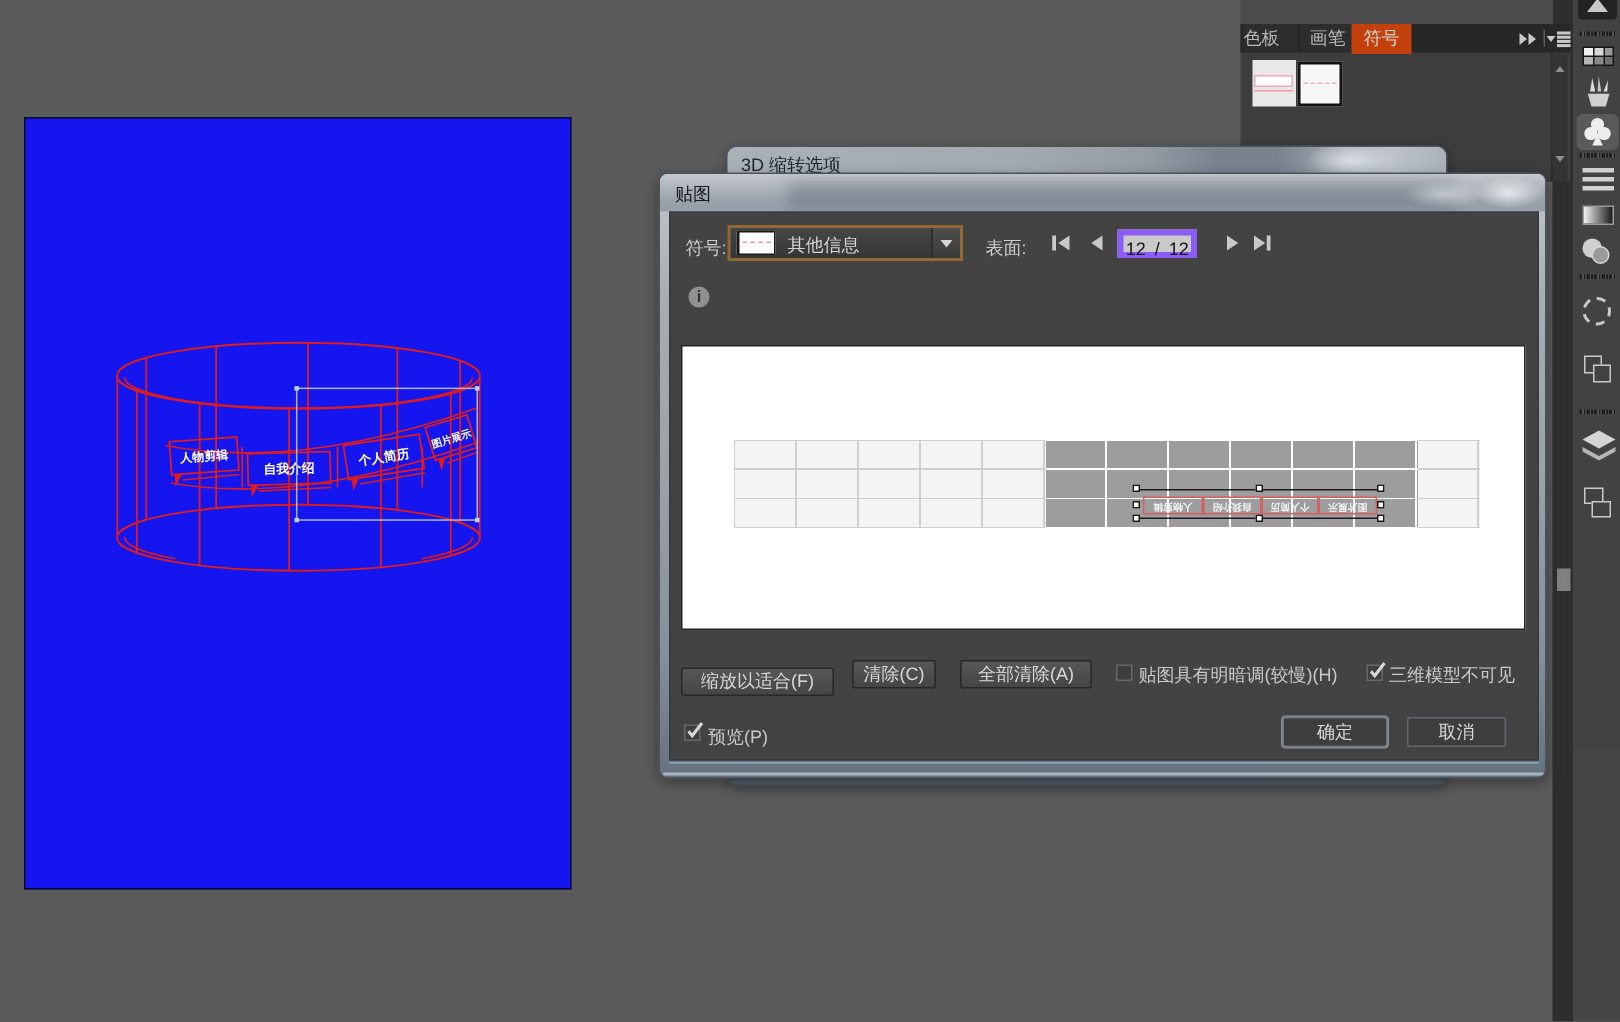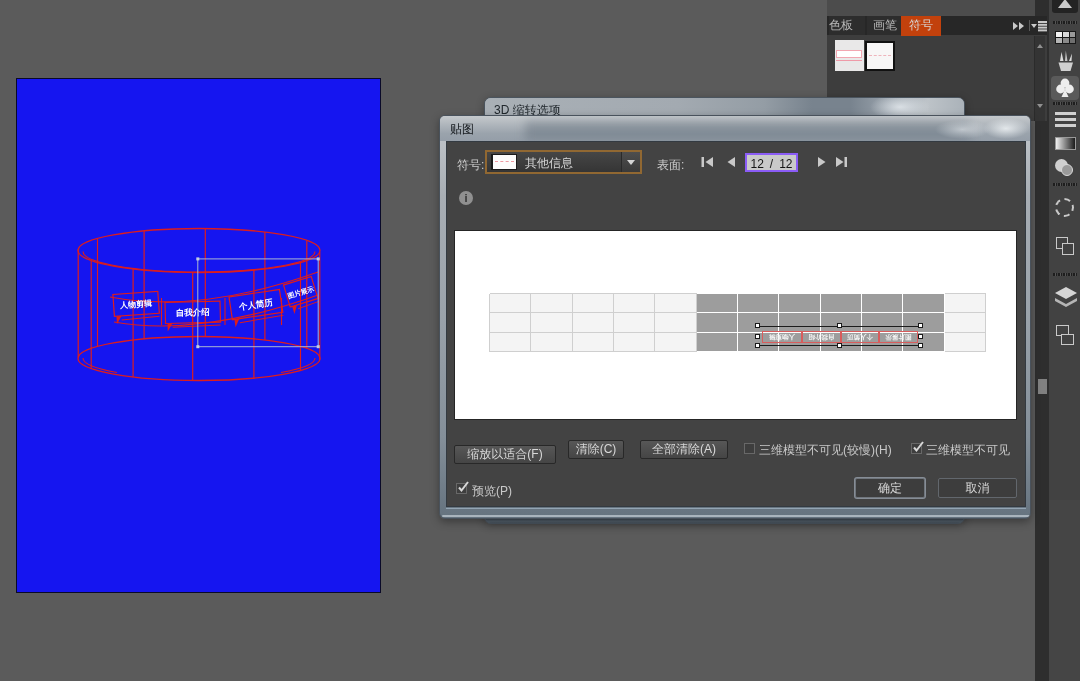--- a/index.html
+++ b/index.html
@@ -208,21 +208,21 @@
       <svg class="abs" style="left:252px; top:13px;" width="150" height="14" viewBox="0 0 150 14">
         <g fill="#c9c9c9">
           <rect x="2.5" y="2" width="2.5" height="10"></rect>
             <path d="M14 2 L14 12 L6.5 7 Z"></path>
           <path d="M36 2 L36 12 L28.5 7 Z"></path>
           <path d="M119 2 L119 12 L126.5 7 Z"></path>
           <path d="M137 2 L137 12 L144.5 7 Z"></path>
             <rect x="145.5" y="2" width="2.5" height="10"></rect>
         </g>
       </svg>
-      <div class="abs" style="left:298px; top:11px; width:53px; height:19px; background:#c9c9c9; border:2px solid #8b5cf6; color:#141414; font-size:12px; text-align:center; line-height:18px;">12 / 12</div>
+      <div class="abs" style="left:298px; top:11px; width:53px; height:19px; background:#c9c9c9; border:4px solid #8b5cf6; color:#141414; font-size:12px; text-align:center; line-height:18px;">12 / 12</div>
 
       <div class="abs" style="left:12px; top:49px; width:14px; height:14px; border-radius:50%; background:#909090; color:#333333; font-size:11px; font-weight:bold; text-align:center; line-height:14px;">i</div>
 
       <div class="abs" id="preview" style="left:7px; top:88px; width:563px; height:190px; background:#ffffff; border:1px solid #252525;">
         <svg class="abs" style="left:0;top:0;" width="561" height="188" viewBox="0 0 561 188" shape-rendering="crispEdges">
             <rect x="34.5" y="62.5" width="207.6" height="58" fill="#f4f4f4"></rect>
             <rect x="242.1" y="62.5" width="248" height="58" fill="#9d9d9d"></rect>
             <rect x="490.1" y="62.5" width="41.3" height="58" fill="#f4f4f4"></rect>
             <line x1="34.50" y1="62.5" x2="34.50" y2="120.5" stroke="#cfcfcf" stroke-width="1"></line>
             <line x1="75.83" y1="62.5" x2="75.83" y2="120.5" stroke="#cfcfcf" stroke-width="1"></line>
@@ -274,34 +274,34 @@
           <div class="hdl" style="left:-3px; top:17px;"></div>
           <div class="hdl" style="left:79px; top:17px;"></div>
           <div class="hdl" style="left:160px; top:17px;"></div>
         </div>
       </div>
 
       <div class="abs btn" style="left:7px; top:303px; width:102px;">缩放以适合(F)</div>
       <div class="abs btn" style="left:121px; top:298px; width:56px;">清除(C)</div>
       <div class="abs btn" style="left:193px; top:298px; width:88px;">全部清除(A)</div>
       <div class="abs cb" style="left:297px; top:301px;"></div>
-      <div class="abs" style="left:312px; top:300px; color:#c9c9c9; font-size:12px;">三维模型不可见(较慢)(H)</div>
+      <div class="abs" style="left:312px; top:300px; color:#c9c9c9; font-size:12px;">贴图具有明暗调(较慢)(H)</div>
       <div class="abs cb" style="left:464px; top:301px;">
           <svg style="position:absolute;left:-1px;top:-4px;" width="14" height="14" viewBox="0 0 14 14">
             <path d="M3 7.5 L5.5 10.5 L12 2" fill="none" stroke="#d8d8d8" stroke-width="2"></path>
           </svg>
         </div>
       <div class="abs" style="left:479px; top:300px; color:#c9c9c9; font-size:12px;">三维模型不可见</div>
 
       <div class="abs cb" style="left:9px; top:341px;">
           <svg style="position:absolute;left:-1px;top:-4px;" width="14" height="14" viewBox="0 0 14 14">
             <path d="M3 7.5 L5.5 10.5 L12 2" fill="none" stroke="#d8d8d8" stroke-width="2"></path>
           </svg>
         </div>
       <div class="abs" style="left:25px; top:341px; color:#c9c9c9; font-size:12px;">预览(P)</div>
       <div class="abs btn" style="left:408px; top:336px; width:70px; height:20px; background:#3d3d3d; border:1px solid #70767d; box-shadow:0 0 0 1px #868d96; line-height:18px;">确定</div>
-      <div class="abs btn" style="left:491px; top:336px; width:79px; height:20px; background:#3d3d3d; border:1px solid #62676d; line-height:18px;">取消</div>
+      <div class="abs btn" style="left:491px; top:336px; width:66px; height:20px; background:#3d3d3d; border:1px solid #62676d; line-height:18px;">取消</div>
     </div>
     <div class="abs" style="left:6px; top:392px; width:580px; height:1px; background:#93a5b4;"></div>
     <div class="abs" style="left:2px; top:399px; width:588px; height:2px; background:#a9b4bd; border-radius:1px;"></div>
   </div>
 
 </div>
 
 </body></html>

